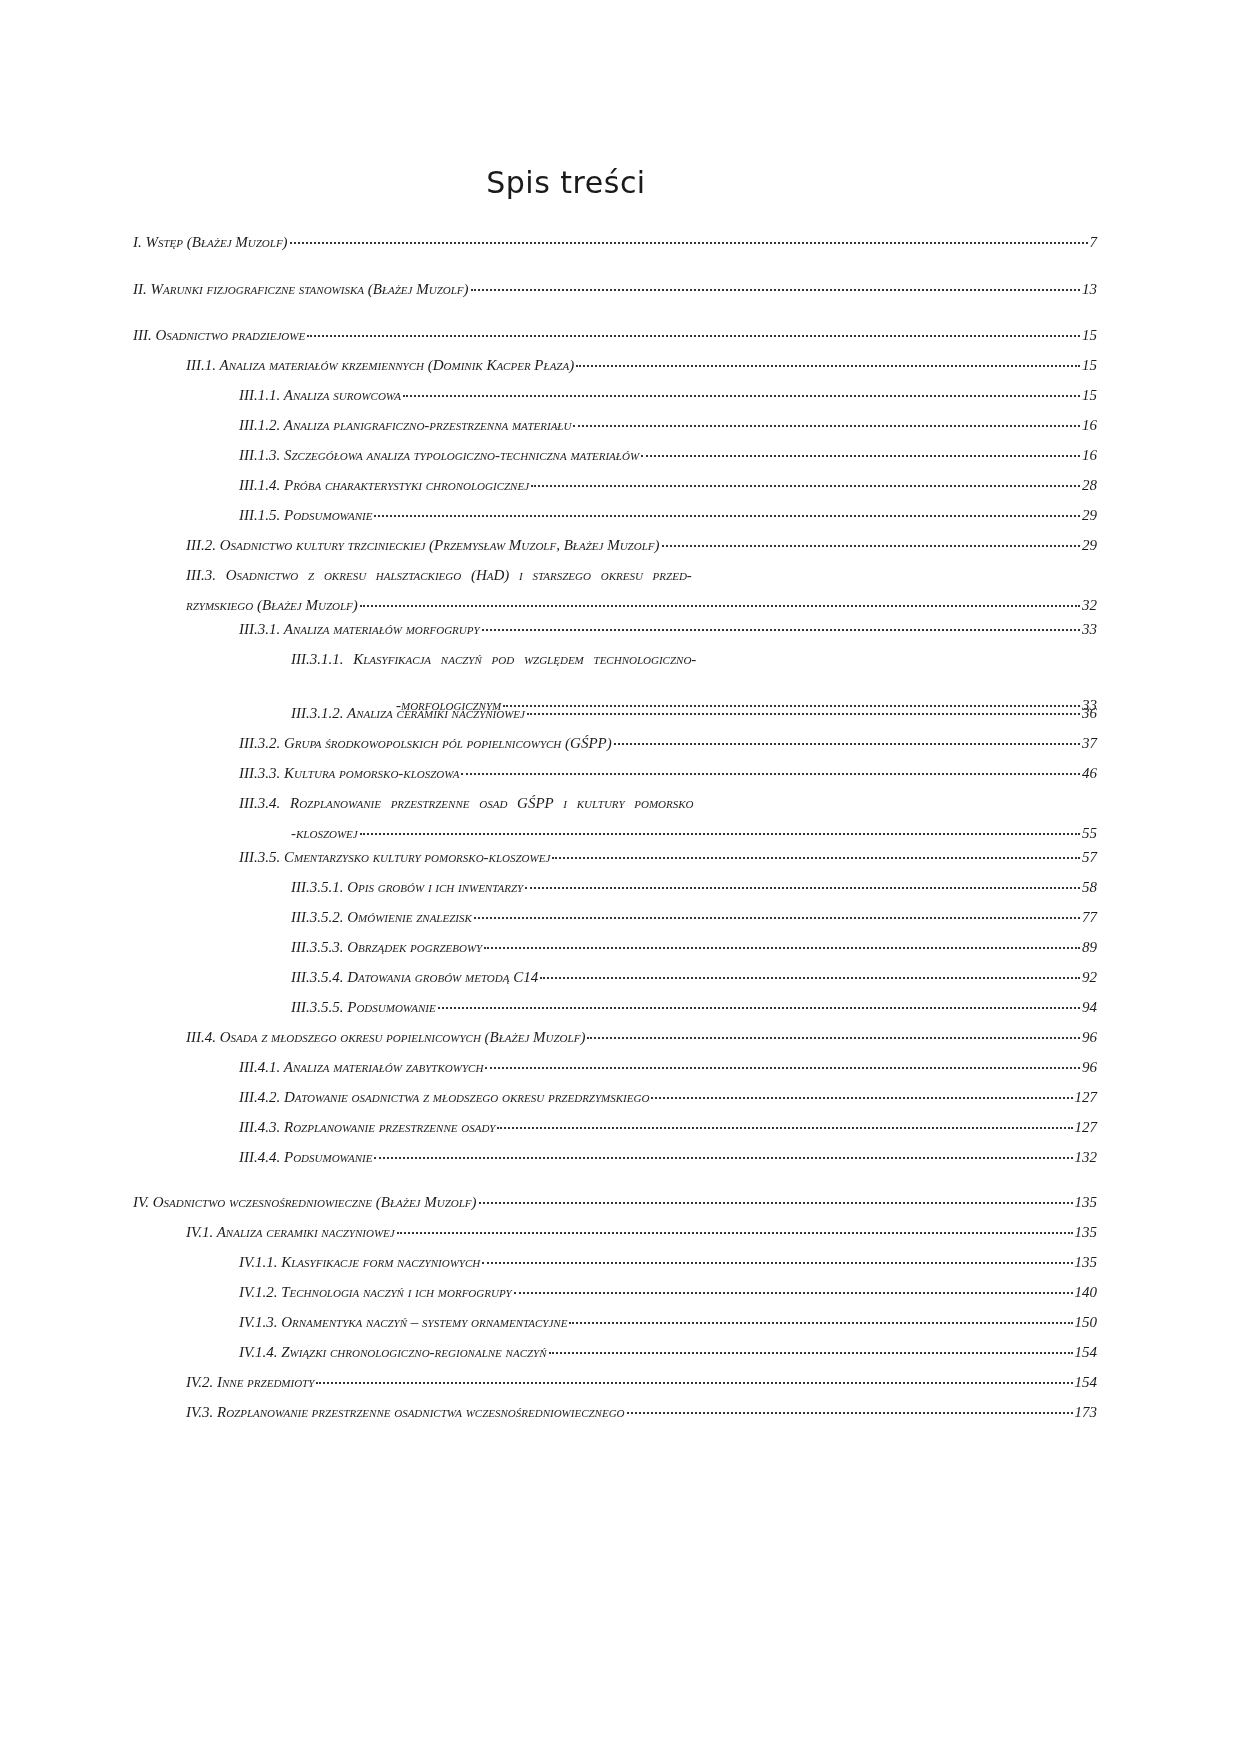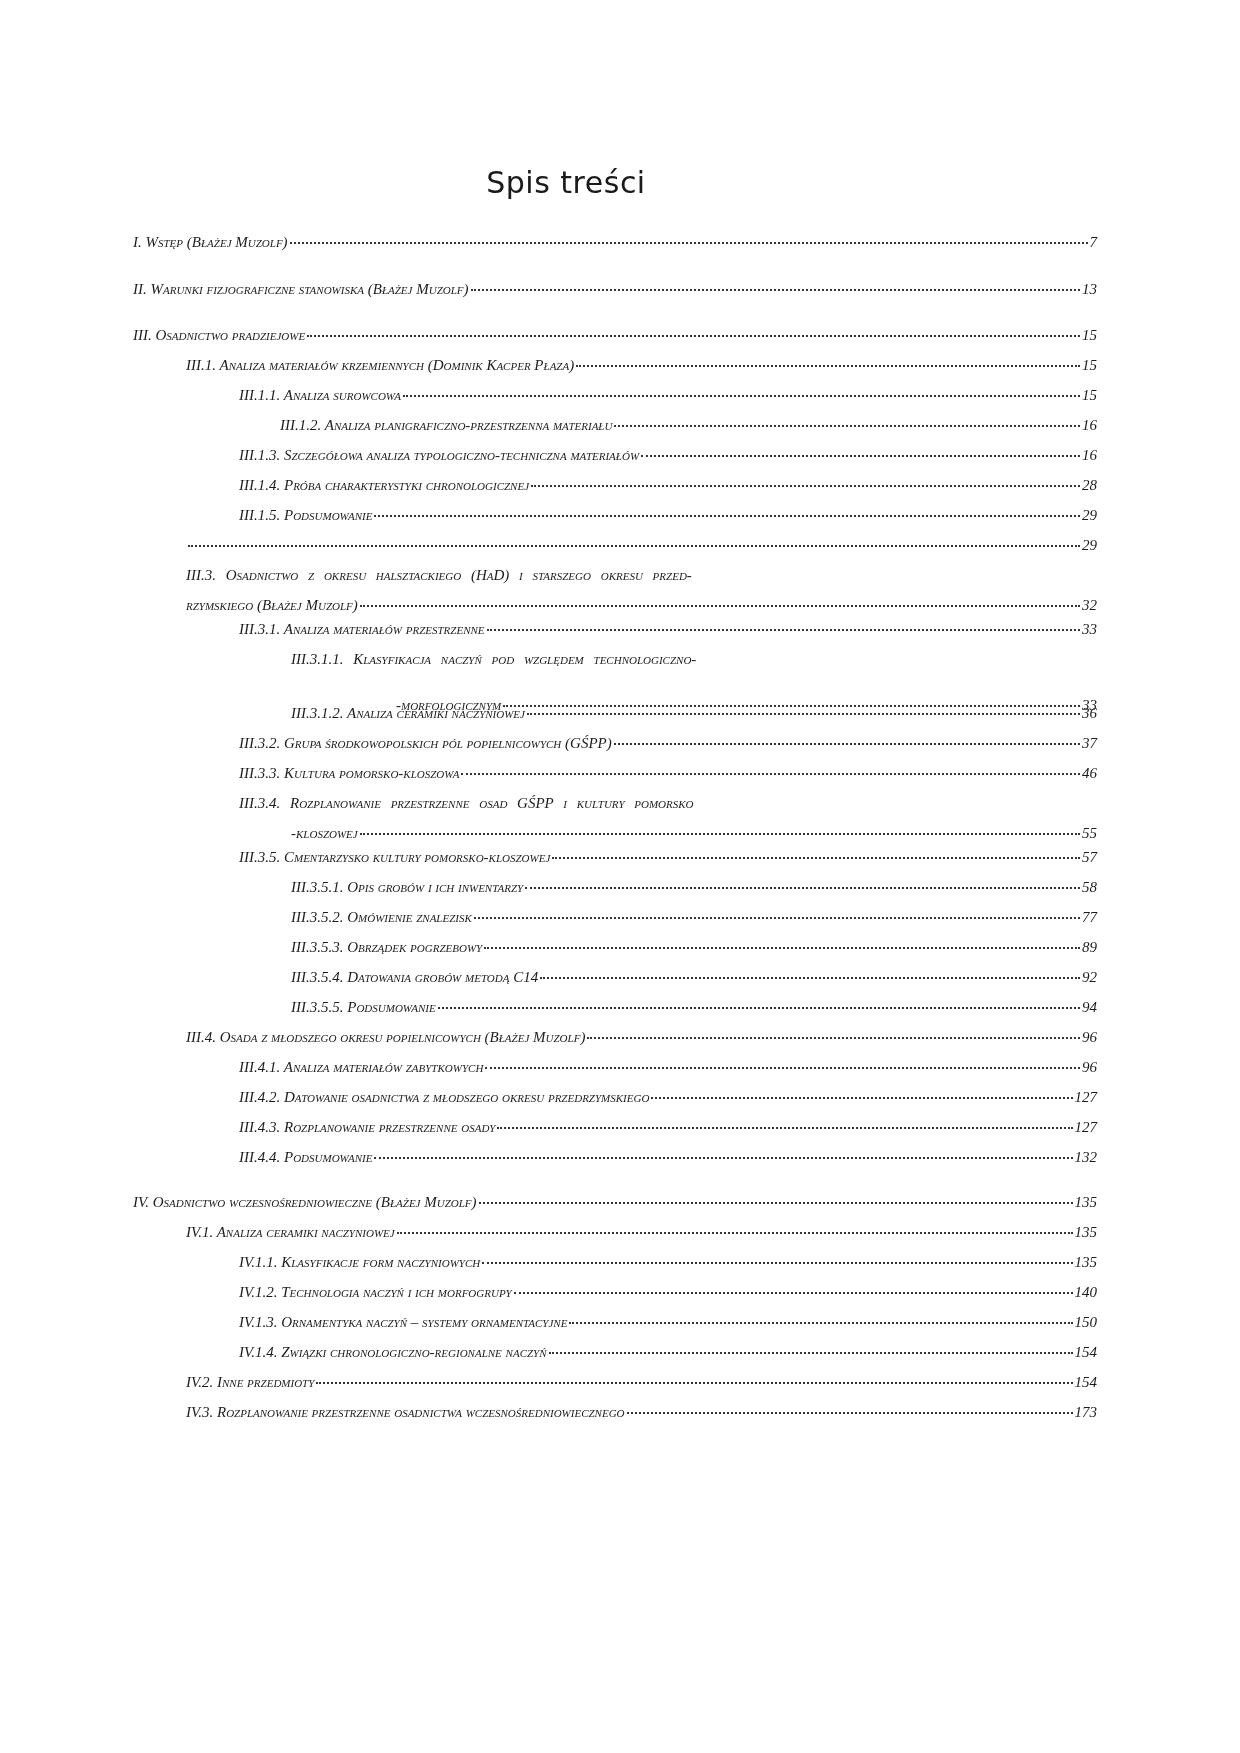--- a/index.html
+++ b/index.html
@@ -66,21 +66,21 @@
         <span class="page">15</span>
       </div>
     </div>
     <div class="entry" style="top: 383px; left: 239px;">
       <div class="row">
         <span class="label">III.1.1. Analiza surowcowa</span>
         <span class="leader"></span>
         <span class="page">15</span>
       </div>
     </div>
-    <div class="entry" style="top: 413px; left: 239px; margin-left: 41px;">
+    <div class="entry" style="top: 413px; left: 239px;">
       <div class="row">
         <span class="label">III.1.2. Analiza planigraficzno-przestrzenna materiału</span>
         <span class="leader"></span>
         <span class="page">16</span>
       </div>
     </div>
     <div class="entry" style="top: 443px; left: 239px;">
       <div class="row">
         <span class="label">III.1.3. Szczegółowa analiza typologiczno-techniczna materiałów</span>
         <span class="leader"></span>
@@ -96,35 +96,36 @@
     </div>
     <div class="entry" style="top: 503px; left: 239px;">
       <div class="row">
         <span class="label">III.1.5. Podsumowanie</span>
         <span class="leader"></span>
         <span class="page">29</span>
       </div>
     </div>
     <div class="entry" style="top: 533px; left: 186px;">
       <div class="row">
+        <span class="label">III.2. Osadnictwo kultury trzcinieckiej (Przemysław Muzolf, Błażej Muzolf)</span>
         <span class="leader"></span>
         <span class="page">29</span>
       </div>
     </div>
     <div class="entry" style="top: 563px; left: 186px;">
       <div class="line1">III.3. Osadnictwo z okresu halsztackiego (HaD) i starszego okresu przed-</div>
       <div class="row" style="margin-top: 6px; margin-left: 0px;">
         <span class="label">rzymskiego (Błażej Muzolf)</span>
         <span class="leader"></span>
         <span class="page">32</span>
       </div>
     </div>
     <div class="entry" style="top: 617px; left: 239px;">
       <div class="row">
-        <span class="label">III.3.1. Analiza materiałów przestrzenne</span>
+        <span class="label">III.3.1. Analiza materiałów morfogrupy</span>
         <span class="leader"></span>
         <span class="page">33</span>
       </div>
     </div>
     <div class="entry" style="top: 647px; left: 291px;">
       <div class="line1">III.3.1.1. Klasyfikacja naczyń pod względem technologiczno-</div>
       <div class="row" style="margin-top: 22px; margin-left: 105px;">
         <span class="label">-morfologicznym</span>
         <span class="leader"></span>
         <span class="page">33</span>

